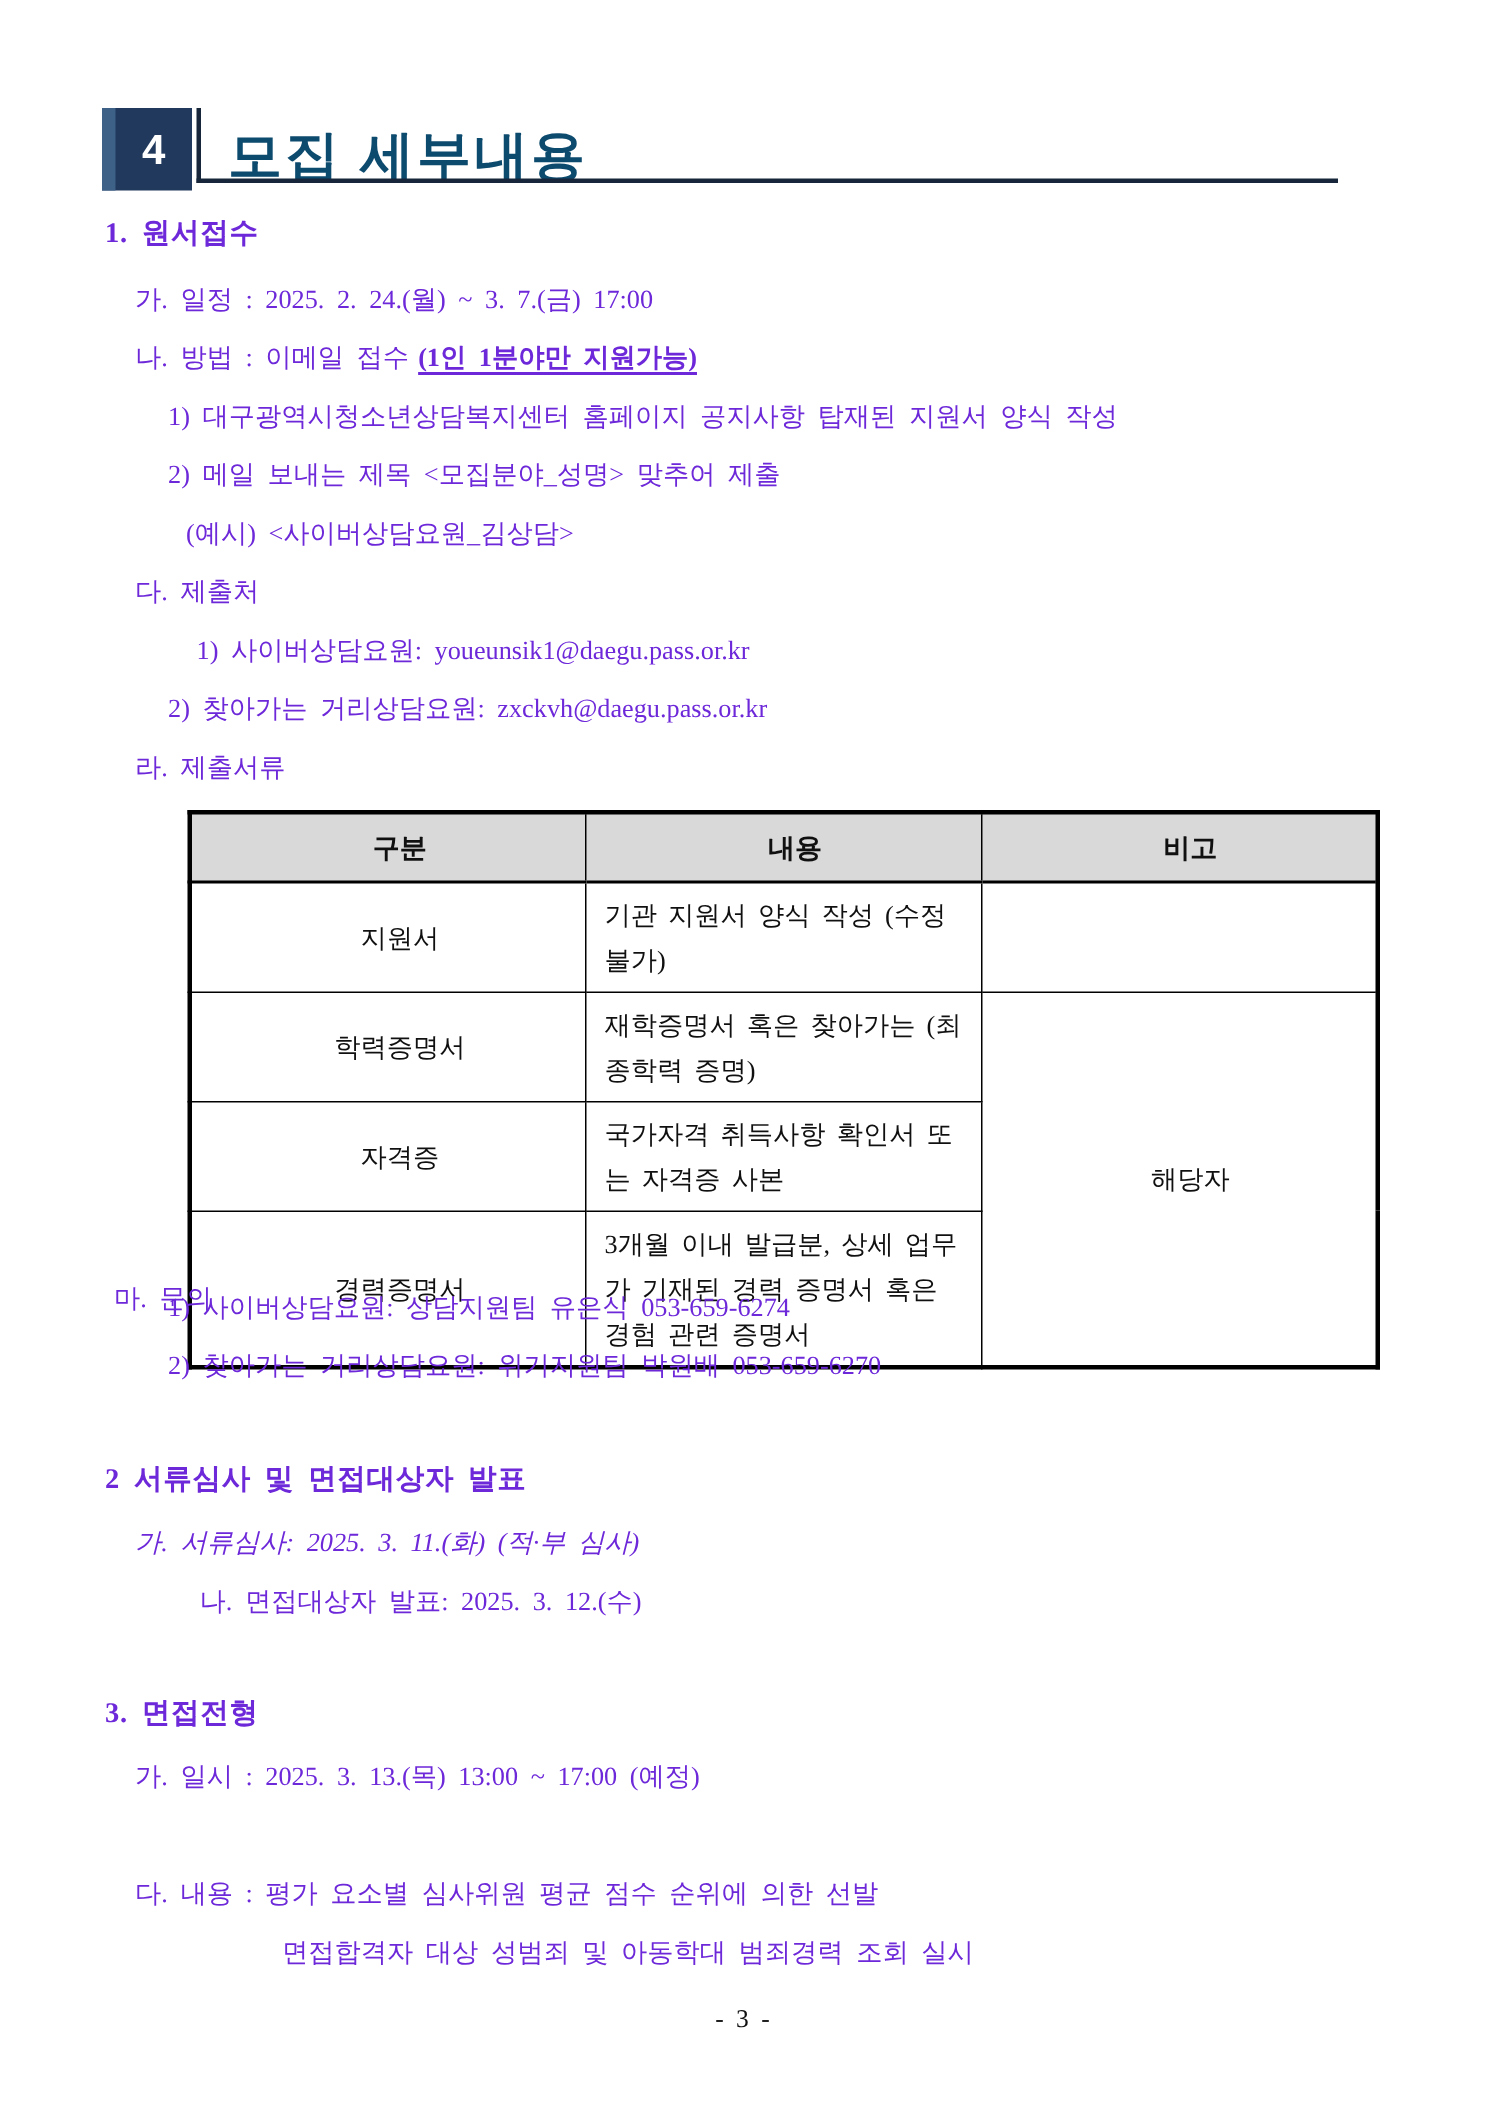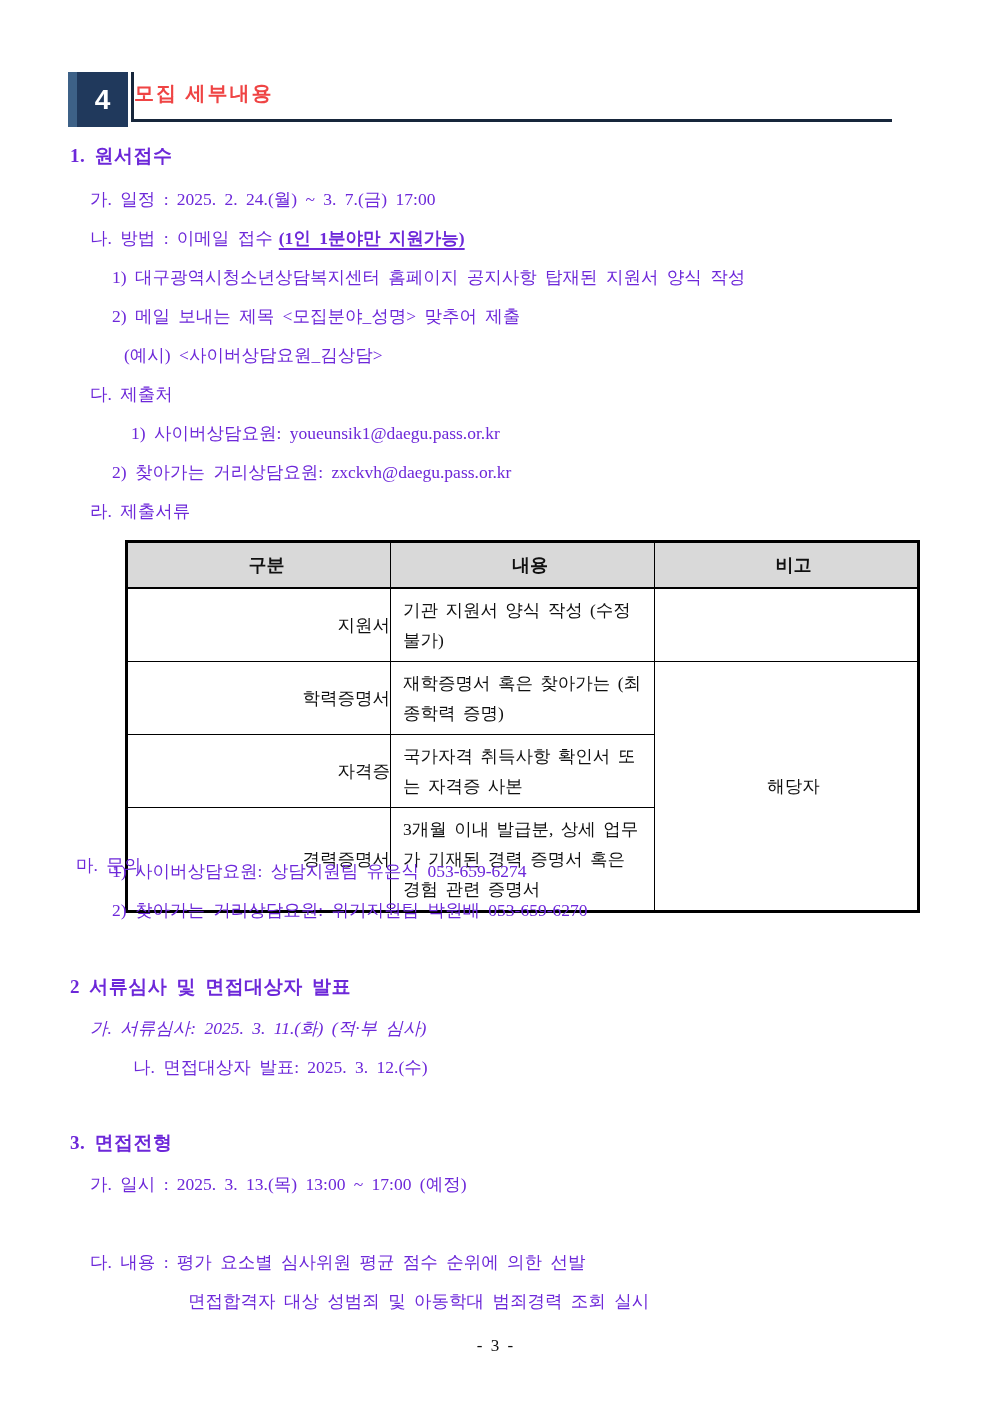--- a/index.html
+++ b/index.html
@@ -33,24 +33,24 @@
   }
   .title-vline {
     position:absolute; left:131px; top:72px;
     width:3px; height:50px; background:#17263b;
   }
   .header-rule {
     position:absolute; left:131px; top:119px;
     width:761px; height:3px; background:#17263b;
   }
   .doc-title {
-    position:absolute; left:134px; top:80px;
+    position:absolute; left:152px; top:80px;
     font-family:"Liberation Sans","DejaVu Sans",sans-serif;
-    font-weight:900; font-size:20px; letter-spacing:2px;
-    color:#ef4444; white-space:nowrap;
+    font-weight:900; font-size:36px; letter-spacing:2px;
+    color:#0c4a6e; white-space:nowrap;
   }
 
   
   .line {
     position:absolute;
     font-size:17.5px; line-height:22px;
     white-space:nowrap; word-spacing:4px;
     color:#6d28d9;
   }
   .h1 { font-weight:700; font-size:19px; letter-spacing:0.5px; }
@@ -77,21 +77,21 @@
     padding-left:15px;
   }
   .doc-table { border:3px solid #000000; }
   .doc-table thead th {
     background:#d9d9d9;
     font-weight:700; font-size:18px;
     height:46px; text-align:center;
     border-bottom:2.5px solid #000000;
   }
   .doc-table td { height:52px; }
-  .doc-table td.cat  { text-align:right; width:207px; }
+  .doc-table td.cat  { text-align:center; width:207px; }
   .doc-table td.cont { text-align:left; width:450px; padding:6px 10px 6px 12px; line-height:30px; }
   .doc-table td.note { text-align:center; width:138px; }
   .doc-table tr.tall td { height:64px; }
 
   .page-number {
     position:absolute; left:0; top:1336px; width:100%;
     text-align:center; font-size:17px; letter-spacing:2px;
   }
 </style>
 </head>

